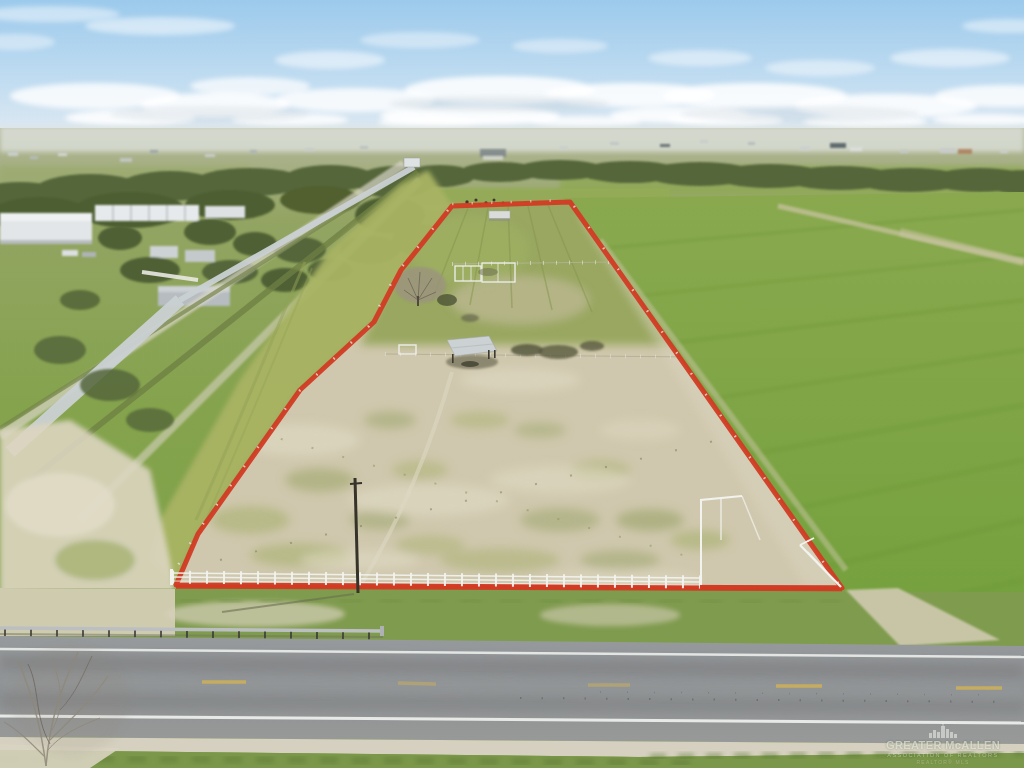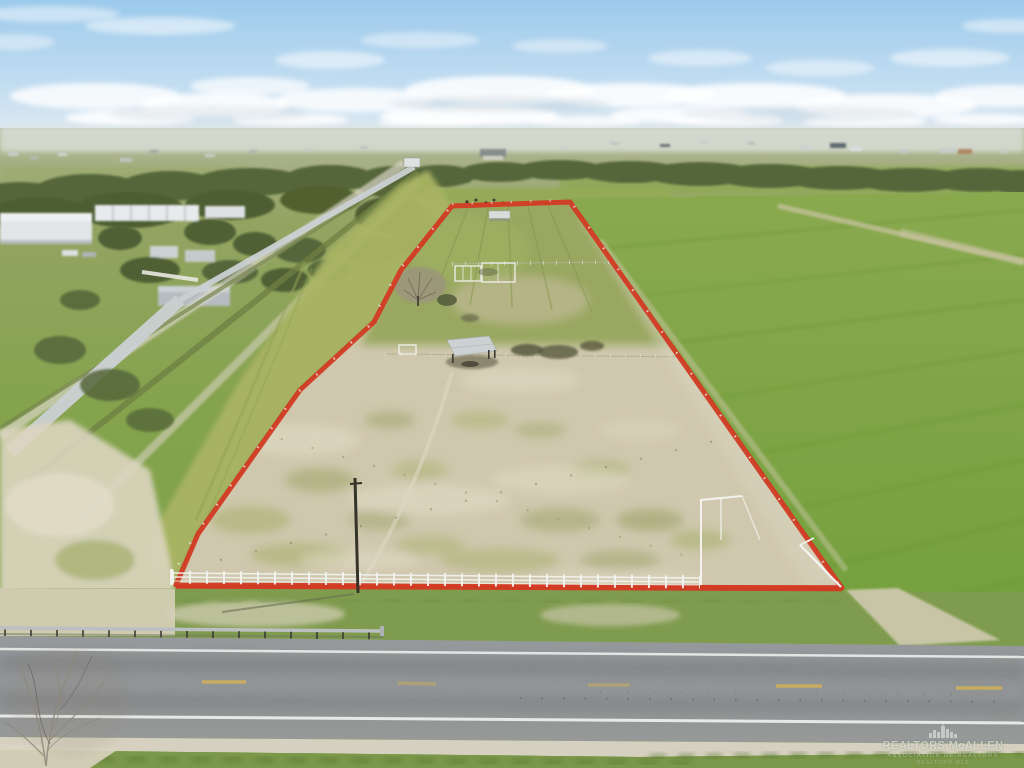--- a/index.html
+++ b/index.html
@@ -409,17 +409,17 @@
   <svg class="wm-icon" width="30" height="15" viewBox="0 0 30 15" fill="rgba(250,252,248,.9)">
     <rect x="1" y="10" width="3" height="5"></rect>
     <rect x="5" y="7" width="3" height="8"></rect>
     <rect x="9" y="9" width="3" height="6"></rect>
     <rect x="13" y="3" width="4" height="12"></rect>
     <rect x="14.5" y="0" width="1" height="4"></rect>
     <rect x="18" y="6" width="3" height="9"></rect>
     <rect x="22" y="9" width="3" height="6"></rect>
     <rect x="26" y="11" width="3" height="4"></rect>
   </svg>
-  <div class="wm-title">REALTORS McALLEN</div>
+  <div class="wm-title">GREATER McALLEN</div>
   <div class="wm-sub">ASSOCIATION OF REALTORS</div>
   <div class="wm-tag">REALTOR® MLS</div>
 </div>
 </div>
 
 </body></html>

